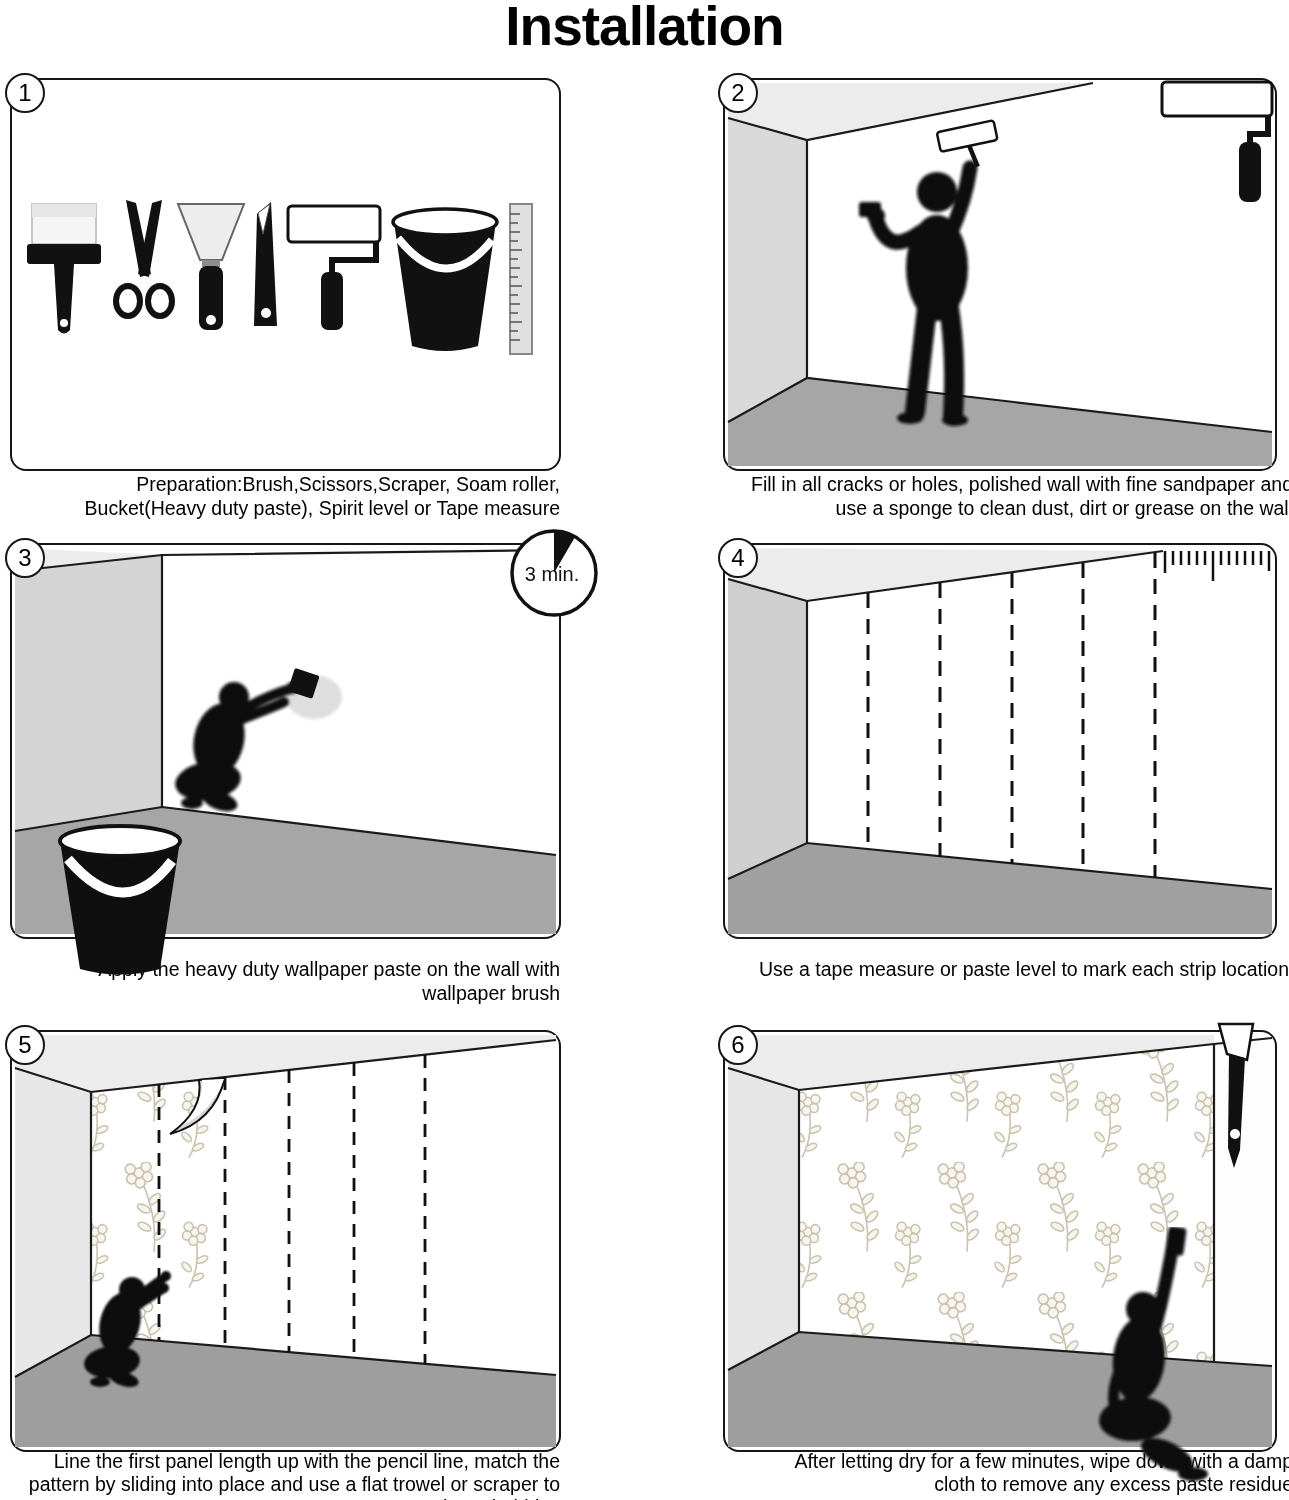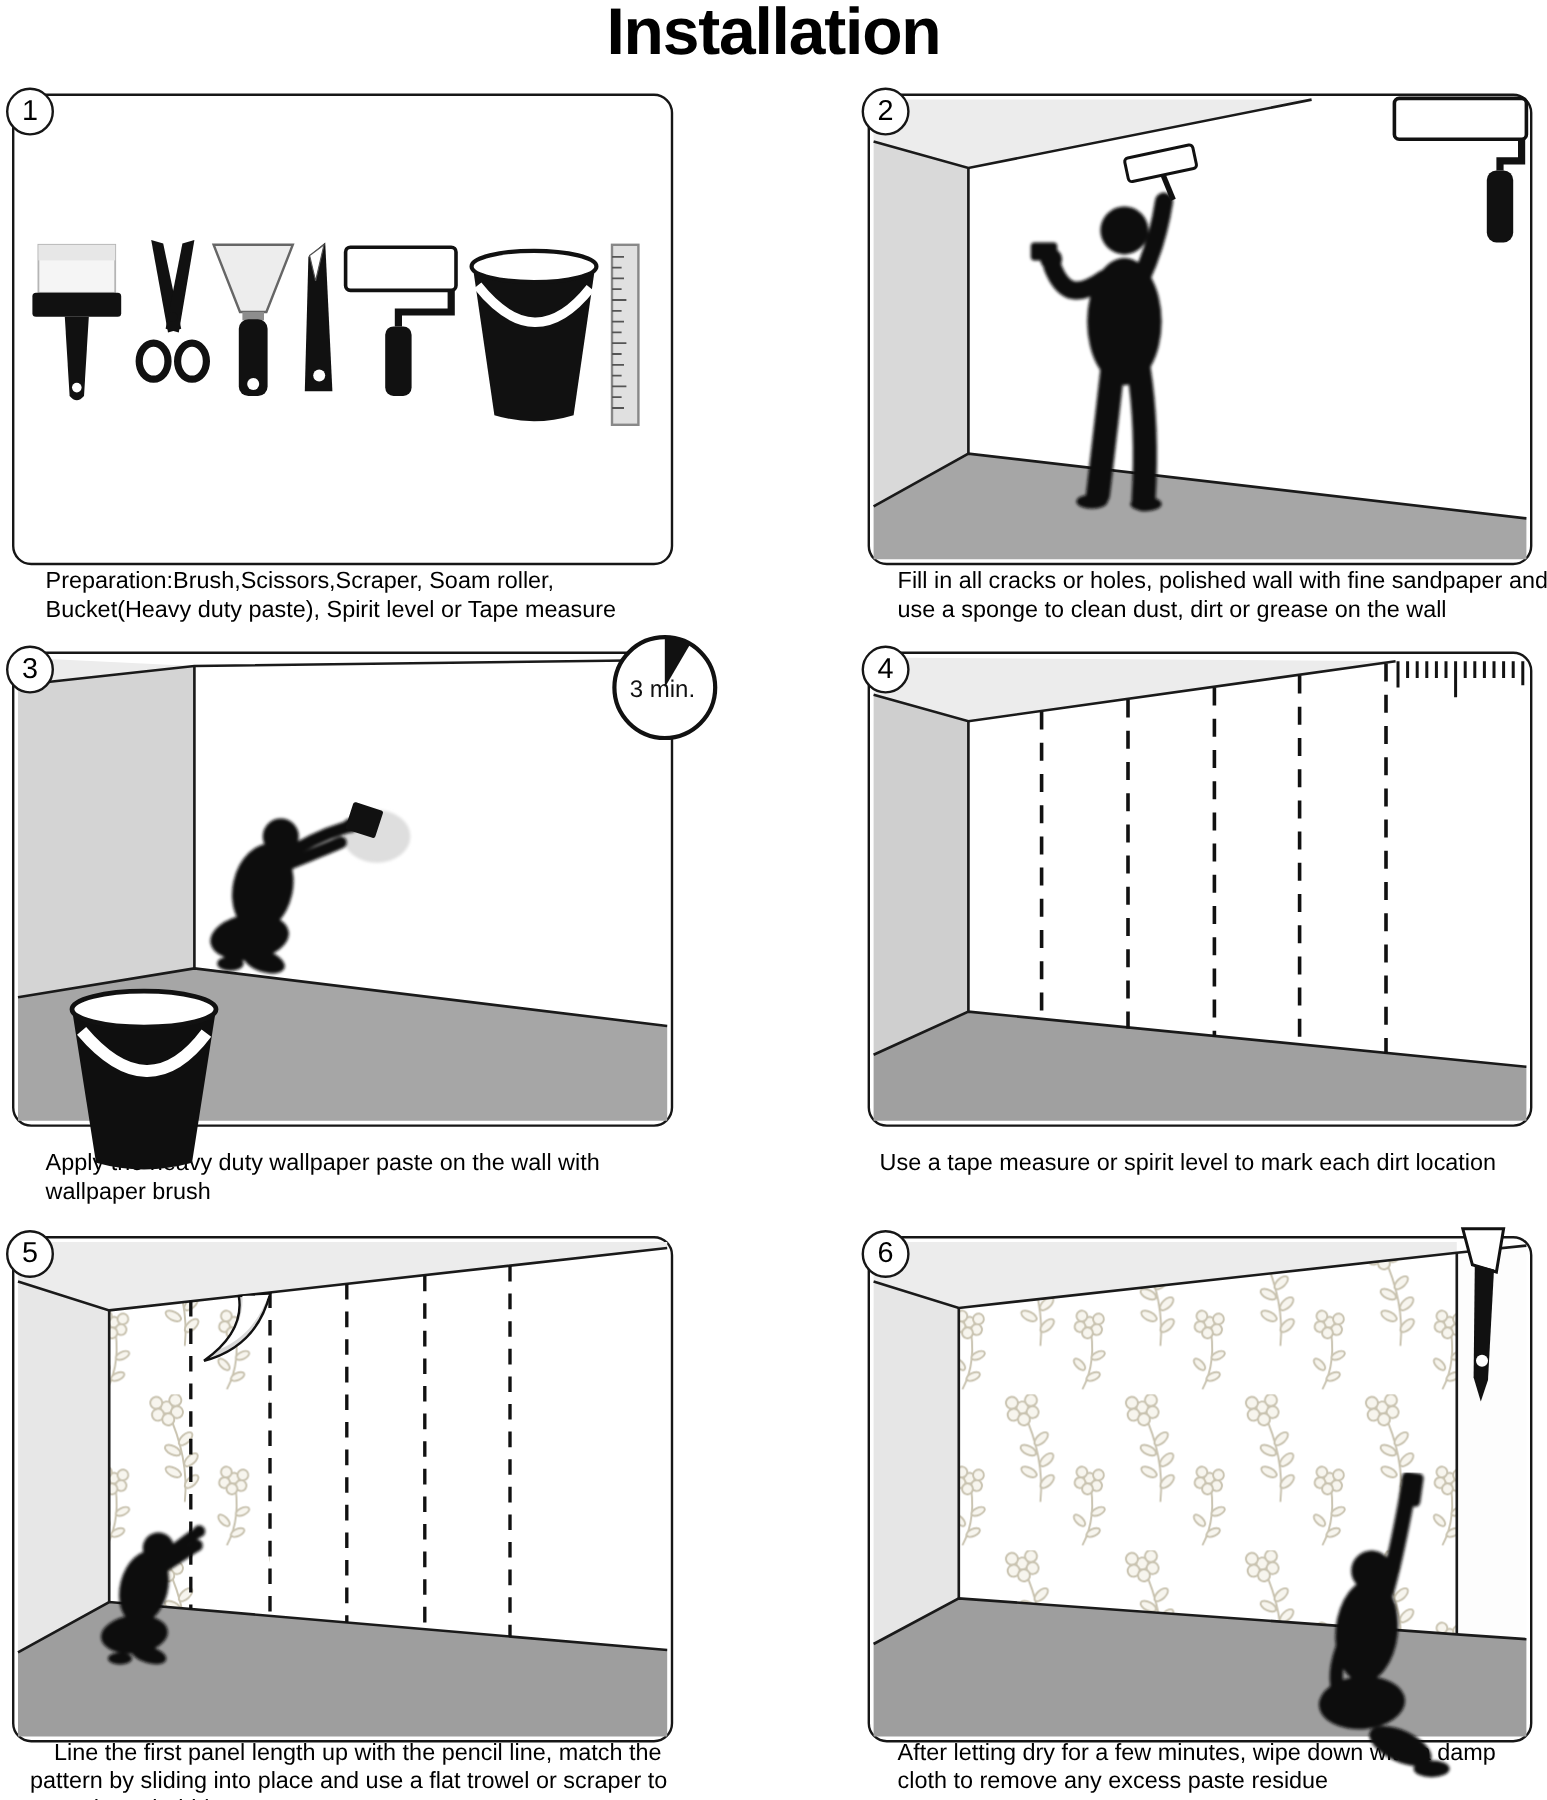--- a/index.html
+++ b/index.html
@@ -12,21 +12,21 @@
   .p2{left:723px;top:78px;width:550px;height:389px;}
   .p3{left:10px;top:543px;width:547px;height:392px;}
   .p4{left:723px;top:543px;width:550px;height:392px;}
   .p5{left:10px;top:1030px;width:547px;height:418px;}
   .p6{left:723px;top:1030px;width:550px;height:418px;}
   .badge{position:absolute;left:-7px;top:-7px;width:36px;height:36px;border:2.2px solid #161616;
          border-radius:50%;background:#fff;display:flex;align-items:center;justify-content:center;
          font-size:24px;z-index:6;}
   .scene{position:absolute;left:0;top:0;width:100%;height:100%;}
   .overlay{position:absolute;z-index:5;}
-  .cap{position:absolute;font-size:19.5px;line-height:24px;}
+  .cap{position:absolute;font-size:19.5px;line-height:24px;text-align:right;}
   .cap1{left:38px;top:472px;width:522px;}
   .cap2{left:748px;top:472px;width:545px;}
   .cap3{left:38px;top:957px;width:522px;}
   .cap4{left:733px;top:957px;width:556px;}
   .cap5{left:25px;top:1450px;width:535px;text-indent:20px;line-height:23px;}
   .cap6{left:748px;top:1450px;width:545px;line-height:23px;}
 </style>
 </head>
 <body>
 
@@ -359,15 +359,15 @@
   <svg class="overlay" style="left:480px;top:-10px;" width="56" height="150" viewBox="0 0 56 150">
     <polygon points="14,2 48,2 42,38 22,32" fill="#fff" stroke="#111" stroke-width="2.5"></polygon>
     <polygon points="24,32 40,36 35,128 29,146 23,126" fill="#111"></polygon>
     <circle cx="30" cy="112" r="5" fill="#fff"></circle>
   </svg>
 </div>
 
 <div class="cap cap1">Preparation:Brush,Scissors,Scraper, Soam roller, Bucket(Heavy duty paste), Spirit level or Tape measure</div>
 <div class="cap cap2">Fill in all cracks or holes, polished wall with fine sandpaper and use a sponge to clean dust, dirt or grease on the wall</div>
 <div class="cap cap3">Apply the heavy duty wallpaper paste on the wall with wallpaper brush</div>
-<div class="cap cap4">Use a tape measure or spirit level to mark each dirt location</div>
+<div class="cap cap4">Use a tape measure or paste level to mark each strip location</div>
 <div class="cap cap5">Line the first panel length up with the pencil line, match the pattern by sliding into place and use a flat trowel or scraper to smooth out bubbles</div>
 <div class="cap cap6">After letting dry for a few minutes, wipe down with a damp cloth to remove any excess paste residue</div>
 
 </body></html>

